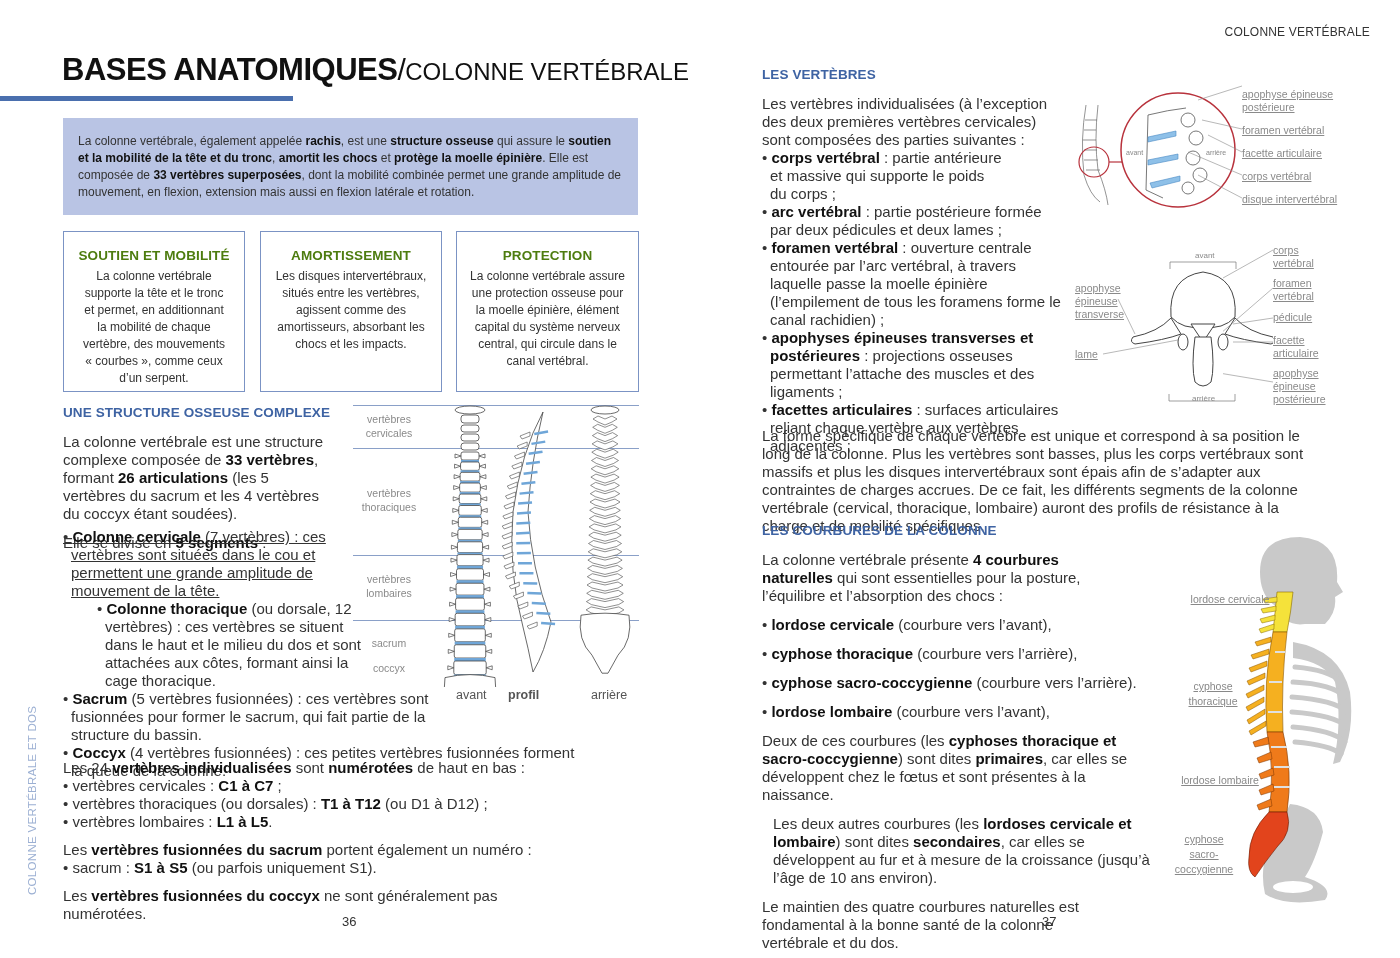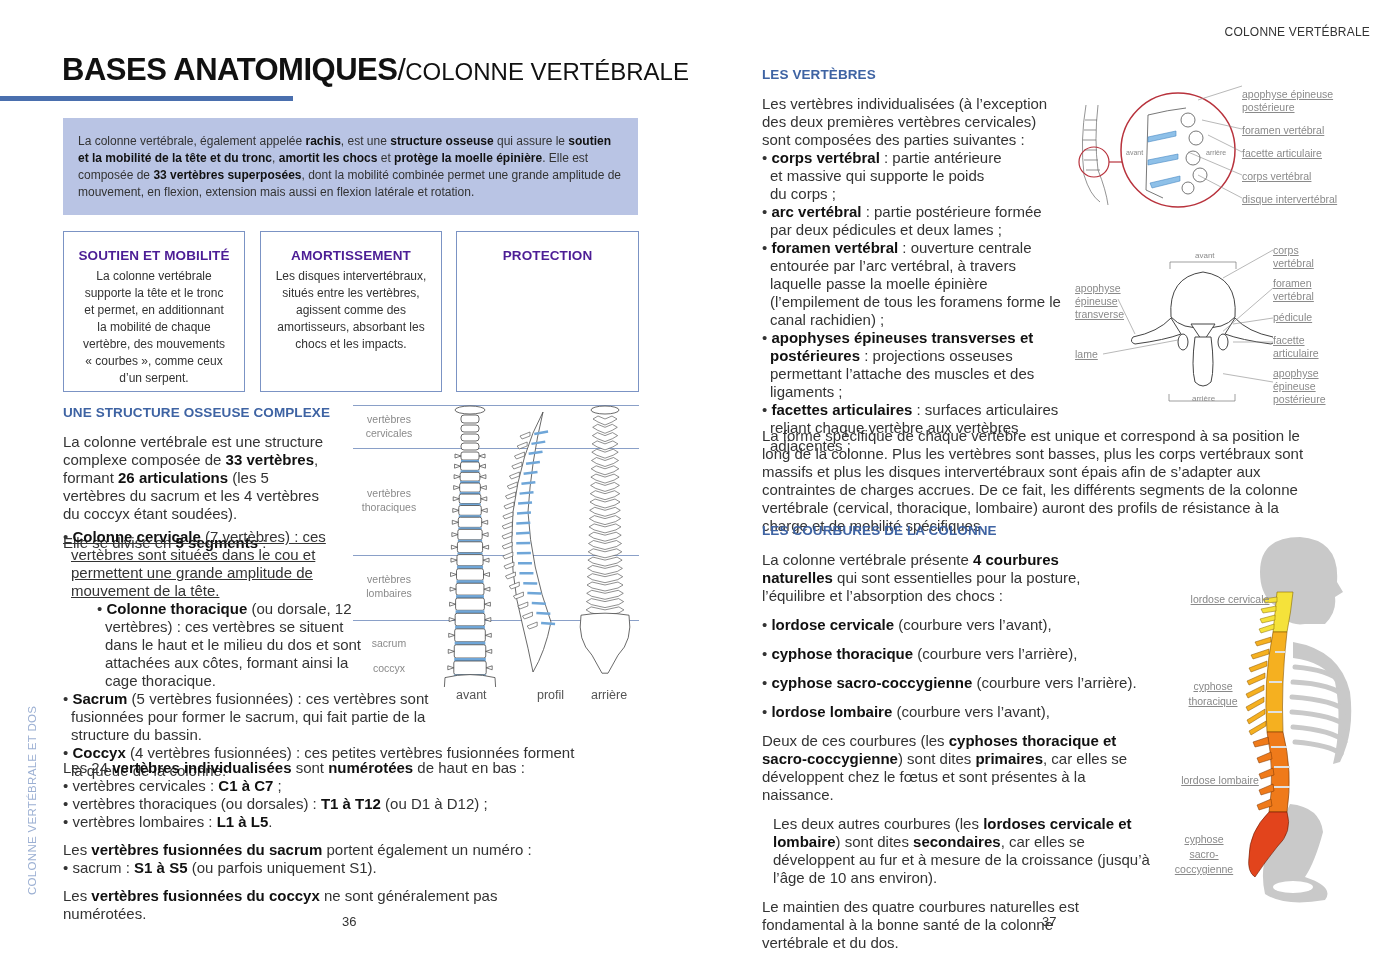--- a/index.html
+++ b/index.html
@@ -11,21 +11,21 @@
   
   .title { left: 62px; top: 50px; font-size: 31px; line-height: 40px; white-space: nowrap; color: #111; letter-spacing: -0.5px; }
   .title .main { font-weight: bold; }
   .title .slash { font-weight: normal; font-size: 30px; }
   .title .sub { font-weight: normal; font-size: 24px; letter-spacing: 0; }
   .title-bar { left: 0; top: 96px; width: 293px; height: 5px; background: #4a6fae; }
 
   .intro { left: 63px; top: 118px; width: 575px; height: 97px; background: #b9c4e4; padding: 15px 15px 0 15px; font-size: 12px; line-height: 17px; color: #333; }
 
   .card { top: 231px; width: 182px; height: 161px; border: 1px solid #7b93c4; text-align: center; padding: 16px 8px 0 8px; }
-  .card h3 { font-size: 13.5px; font-weight: bold; color: #4c1d95; margin-bottom: 5px; letter-spacing: 0.1px; }
+  .card h3 { font-size: 13.5px; font-weight: bold; color: #4d7c0f; margin-bottom: 5px; letter-spacing: 0.1px; }
   .card p { font-size: 12px; line-height: 17px; color: #333; }
   .card1 { left: 63px; }
   .card2 { left: 260px; }
   .card3 { left: 456px; width: 183px; }
 
   .sec-title { font-size: 13.5px; font-weight: bold; color: #3e63a3; letter-spacing: 0.1px; }
   .body-text { font-size: 15px; line-height: 18px; color: #333; }
   .body-text p { margin-bottom: 11px; }
   .bul { padding-left: 8px; text-indent: -8px; }
   .bul::before { content: "• "; }
@@ -58,20 +58,21 @@
 <div class="abs card card1">
   <h3>SOUTIEN ET MOBILITÉ</h3>
   <p style="padding:0 6px;">La colonne vertébrale supporte la tête et le tronc et permet, en additionnant la mobilité de chaque vertèbre, des mouvements « courbes », comme ceux d’un serpent.</p>
 </div>
 <div class="abs card card2">
   <h3>AMORTISSEMENT</h3>
   <p style="padding:0 4px;">Les disques intervertébraux, situés entre les vertèbres, agissent comme des amortisseurs, absorbant les chocs et les impacts.</p>
 </div>
 <div class="abs card card3">
   <h3>PROTECTION</h3>
+  <p style="padding:0 4px;">La colonne vertébrale assure une protection osseuse pour la moelle épinière, élément capital du système nerveux central, qui circule dans le canal vertébral.</p>
 </div>
 
 <div class="abs sec-title" style="left:63px; top:405px;">UNE STRUCTURE OSSEUSE COMPLEXE</div>
 
 <div class="abs body-text" style="left:63px; top:433px; width:270px;">
   <p><span>La colonne vertébrale est une structure complexe composée de </span><b>33 vertèbres</b><span>, formant </span><b>26 articulations</b><span> (les 5 vertèbres du sacrum et les 4 vertèbres du coccyx étant soudées).</span></p>
   <p style="margin-bottom:0;"><span>Elle se divise en </span><b>5 segments</b><span> :</span></p>
 </div>
 <div class="abs body-text" style="left:63px; top:528px; width:520px;">
   <div class="bul" style="width:270px;text-decoration:underline;"><b>Colonne cervicale</b><span> (7 vertèbres) : ces vertèbres sont situées dans le cou et permettent une grande amplitude de mouvement de la tête.</span></div>
@@ -235,21 +236,21 @@
         <path d="M159.3 171.70000000000005 L154.3 174.70000000000005 L159.3 177.70000000000005 L172 180.70000000000005 L184.7 177.70000000000005 L189.7 174.70000000000005 L184.7 171.70000000000005 L172 174.70000000000005 Z" fill="#fff" stroke="#444" stroke-width="0.6"></path>
         <path d="M159 180.00000000000006 L154 183.00000000000006 L159 186.00000000000006 L172 189.00000000000006 L185 186.00000000000006 L190 183.00000000000006 L185 180.00000000000006 L172 183.00000000000006 Z" fill="#fff" stroke="#444" stroke-width="0.6"></path>
         <path d="M158.7 188.30000000000007 L153.7 191.30000000000007 L158.7 194.30000000000007 L172 197.30000000000007 L185.3 194.30000000000007 L190.3 191.30000000000007 L185.3 188.30000000000007 L172 191.30000000000007 Z" fill="#fff" stroke="#444" stroke-width="0.6"></path>
         <path d="M158.4 196.60000000000008 L153.4 199.60000000000008 L158.4 202.60000000000008 L172 205.60000000000008 L185.6 202.60000000000008 L190.6 199.60000000000008 L185.6 196.60000000000008 L172 199.60000000000008 Z" fill="#fff" stroke="#444" stroke-width="0.6"></path>
         <path d="M158.1 204.9000000000001 L153.1 207.9000000000001 L158.1 210.9000000000001 L172 213.9000000000001 L185.9 210.9000000000001 L190.9 207.9000000000001 L185.9 204.9000000000001 L172 207.9000000000001 Z" fill="#fff" stroke="#444" stroke-width="0.6"></path>
         <path d="M148 213.2000000000001 Q172 209.2000000000001 196 213.2000000000001 Q200 238.2000000000001 185 253.2000000000001 L175 271.2000000000001 L169 271.2000000000001 L159 253.2000000000001 Q144 238.2000000000001 148 213.2000000000001 Z" fill="#fff" stroke="#444" stroke-width="0.8"></path>
       </g>
   </svg>
 
   <div class="view" style="left:103px;">avant</div>
-  <div class="view" style="left:184px;">profil</div>
+  <div class="view" style="left:155px;font-weight:bold;">profil</div>
   <div class="view" style="left:238px;">arrière</div>
 </div>
 
 <div class="abs side-label">COLONNE VERTÉBRALE ET DOS</div>
 <div class="abs page-num" style="left:342px; top:914px;">36</div>
 
 <div class="abs header-right">COLONNE VERTÉBRALE</div>
 
 <div class="abs sec-title" style="left:762px; top:67px;">LES VERTÈBRES</div>
 

